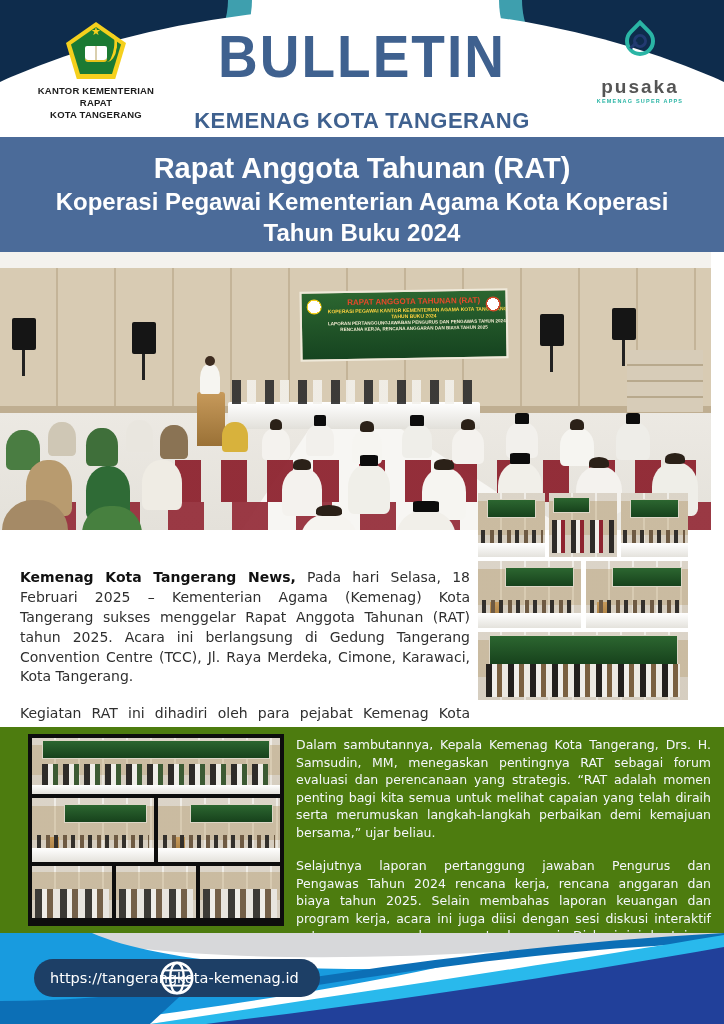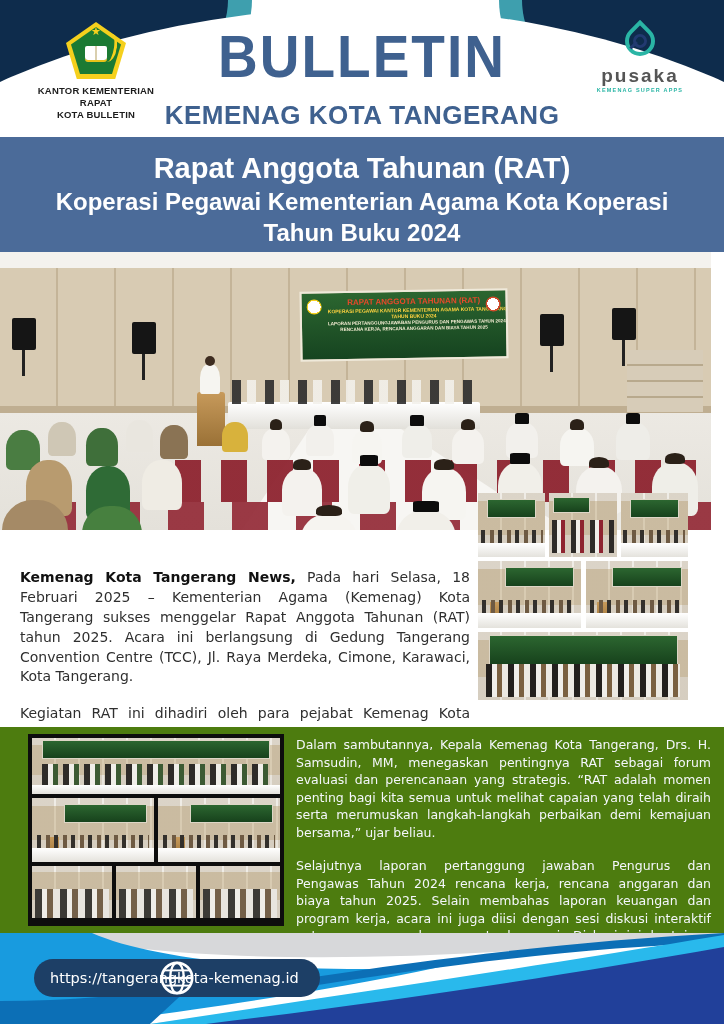--- a/index.html
+++ b/index.html
@@ -24,28 +24,28 @@
   .shield .star { position:absolute; top:4px; left:0; right:0; text-align:center; color:#f5d01d; font-size:11px; line-height:11px; }
   .shield .book { position:absolute; left:19px; top:24px; width:22px; height:14px; border-radius:2px 2px 3px 3px;
             background:linear-gradient(90deg,#fff 0 46%, #d9cfae 46% 54%, #fff 54%); box-shadow:0 2px 0 #e8c21a; }
   .shield .crest { position:absolute; right:9px; top:10px; width:16px; height:30px; border-right:3px solid #f5d01d;
             border-radius:0 50% 50% 0; transform:rotate(8deg); }
   .org-name { margin-top:6px; font-size:9.5px; font-weight:800; color:#1c1c1c; line-height:1.25; letter-spacing:.2px; }
 
   .hdr-center { position:absolute; top:24px; left:162px; width:400px; text-align:center; }
   .hdr-title { font-size:55px; font-weight:800; letter-spacing:2px; color:#3f618f;
                font-family:"Liberation Sans", sans-serif; transform:scaleY(1.08); }
-  .hdr-sub { margin-top:12px; font-size:26px; font-weight:800; color:#3f618f; letter-spacing:.5px; }
+  .hdr-sub { margin-top:20px; font-size:22px; font-weight:800; color:#3f618f; letter-spacing:.5px; }
 
   .logo-right { position:absolute; top:26px; right:38px; width:92px; text-align:center; }
   .drop { position:relative; width:30px; height:30px; margin:0 auto; border:4px solid #2ab5a5;
           border-radius:0 50% 50% 50%; transform:rotate(45deg); }
   .drop::after { content:""; position:absolute; inset:4px; border:3px solid #223a70; border-radius:50%; }
   .drop::before { content:""; position:absolute; left:8px; bottom:-1px; width:3px; height:9px; background:#223a70; }
-  .pusaka-word { margin-top:9px; font-size:19px; font-weight:700; color:#555; letter-spacing:2px; }
+  .pusaka-word { margin-top:20px; font-size:19px; font-weight:700; color:#555; letter-spacing:2px; }
   .pusaka-tag { font-size:5.5px; font-weight:700; color:#2ab5a5; letter-spacing:1.2px; }
 
   
   .band { position:absolute; top:137px; left:0; width:724px; height:115px; background:#4b6b99;
           color:#fff; text-align:center; padding-top:13px; }
   .band .l1 { font-size:29px; font-weight:800; line-height:1.25; }
   .band .l2 { font-size:24px; font-weight:800; line-height:1.3; }
   .band .l3 { font-size:24px; font-weight:800; line-height:1.3; }
 
   
@@ -171,21 +171,21 @@
 
     <div class="logo-left">
       <div class="shield">
         <span class="inner"></span>
         <span class="star">★</span>
         <span class="crest"></span>
         <span class="book"></span>
       </div>
       <div class="org-name">
         <div>KANTOR KEMENTERIAN RAPAT</div>
-        <div>KOTA BULLETIN</div>
+        <div>KOTA TANGERANG</div>
       </div>
     </div>
 
     <div class="hdr-center">
       <div class="hdr-title">BULLETIN</div>
       <div class="hdr-sub">KEMENAG KOTA TANGERANG</div>
     </div>
 
     <div class="logo-right">
       <div class="drop"></div>

